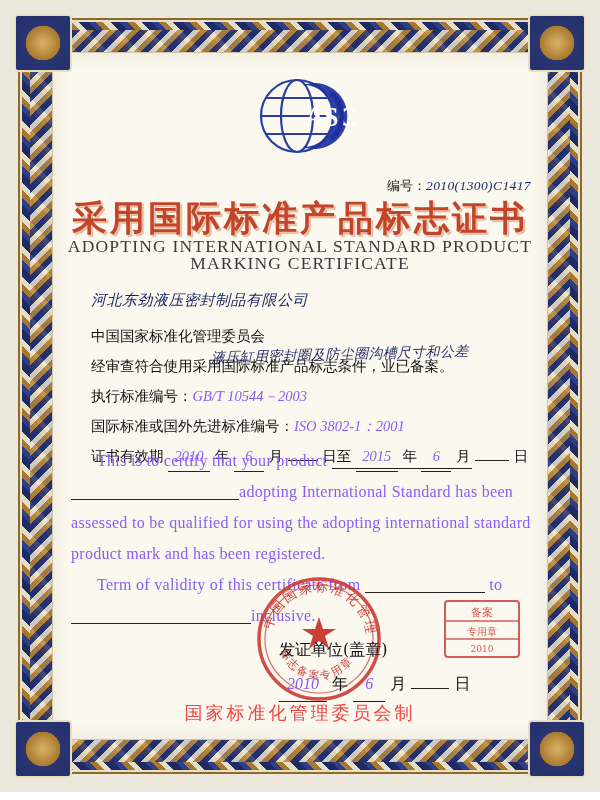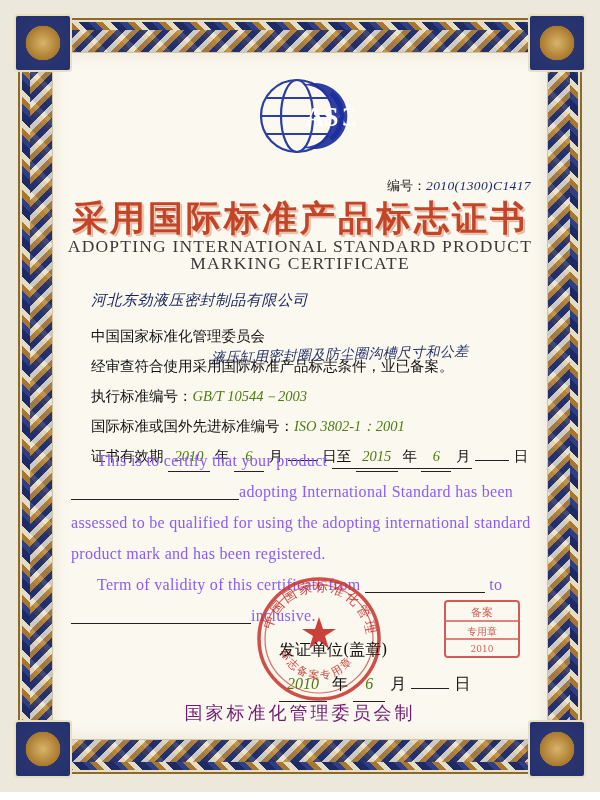--- a/index.html
+++ b/index.html
@@ -143,21 +143,21 @@
     top: 238px;
     font-family: "DejaVu Serif", serif;
     font-size: 14.5px;
     color: #111;
     line-height: 30px;
   }
   .cn-line { position: relative; white-space: nowrap; margin-left: 20px; }
 
   .hand-blue {
     font-family: "Liberation Serif", serif;
-    color: #4d7c0f;
+    color: #8b5cf6;
     font-style: italic;
     letter-spacing: 0px;
   }
   .company-hand {
     position: absolute;
     left: 0;
     top: -6px;
     font-size: 15px;
     color: #17245f;
     font-style: italic;
@@ -228,21 +228,21 @@
 
   
   .footer-cn {
     position: absolute;
     left: 0; right: 0;
     bottom: 14px;
     text-align: center;
     font-family: "DejaVu Serif", serif;
     font-size: 18px;
     letter-spacing: 3px;
-    color: #701a75;
+    color: #ef4444;
   }
 </style>
 </head>
 <body>
 
 <div id="certificate">
 
   <div class="outer-margin"></div>
   <div class="border-band"></div>
 

